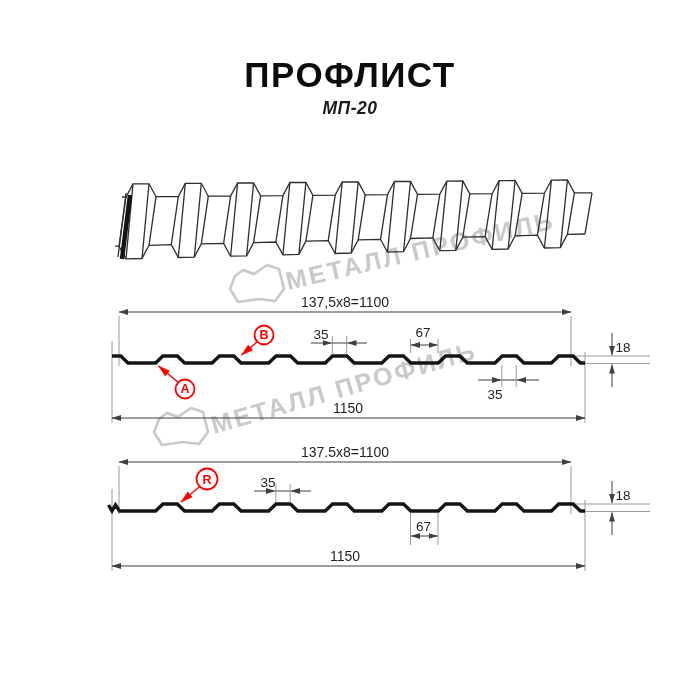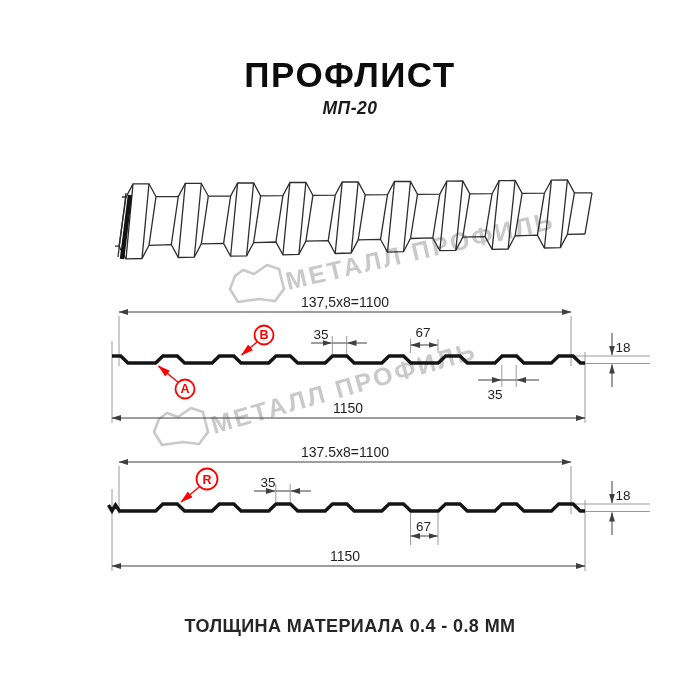--- a/index.html
+++ b/index.html
@@ -175,14 +175,13 @@
       <text class="dtxt" x="423.5" y="531" text-anchor="middle">67</text>
       <text class="dtxt" x="615.5" y="500">18</text>
       <g>
         <circle class="red" cx="207" cy="479" r="10.5"></circle>
         <text class="redtxt" x="207" y="483.6" text-anchor="middle">R</text>
         <line x1="199.8" y1="486.5" x2="181" y2="502" stroke="#ff0000" stroke-width="1.4" marker-end="url(#mR)"></line>
       </g>
     </g>
   </svg>
 
-  <div class="footnote">ТОЛЩИНА МАТЕРИАЛА 0.4 - 0.8 ММ</div>
 </div>
 
 </body></html>

